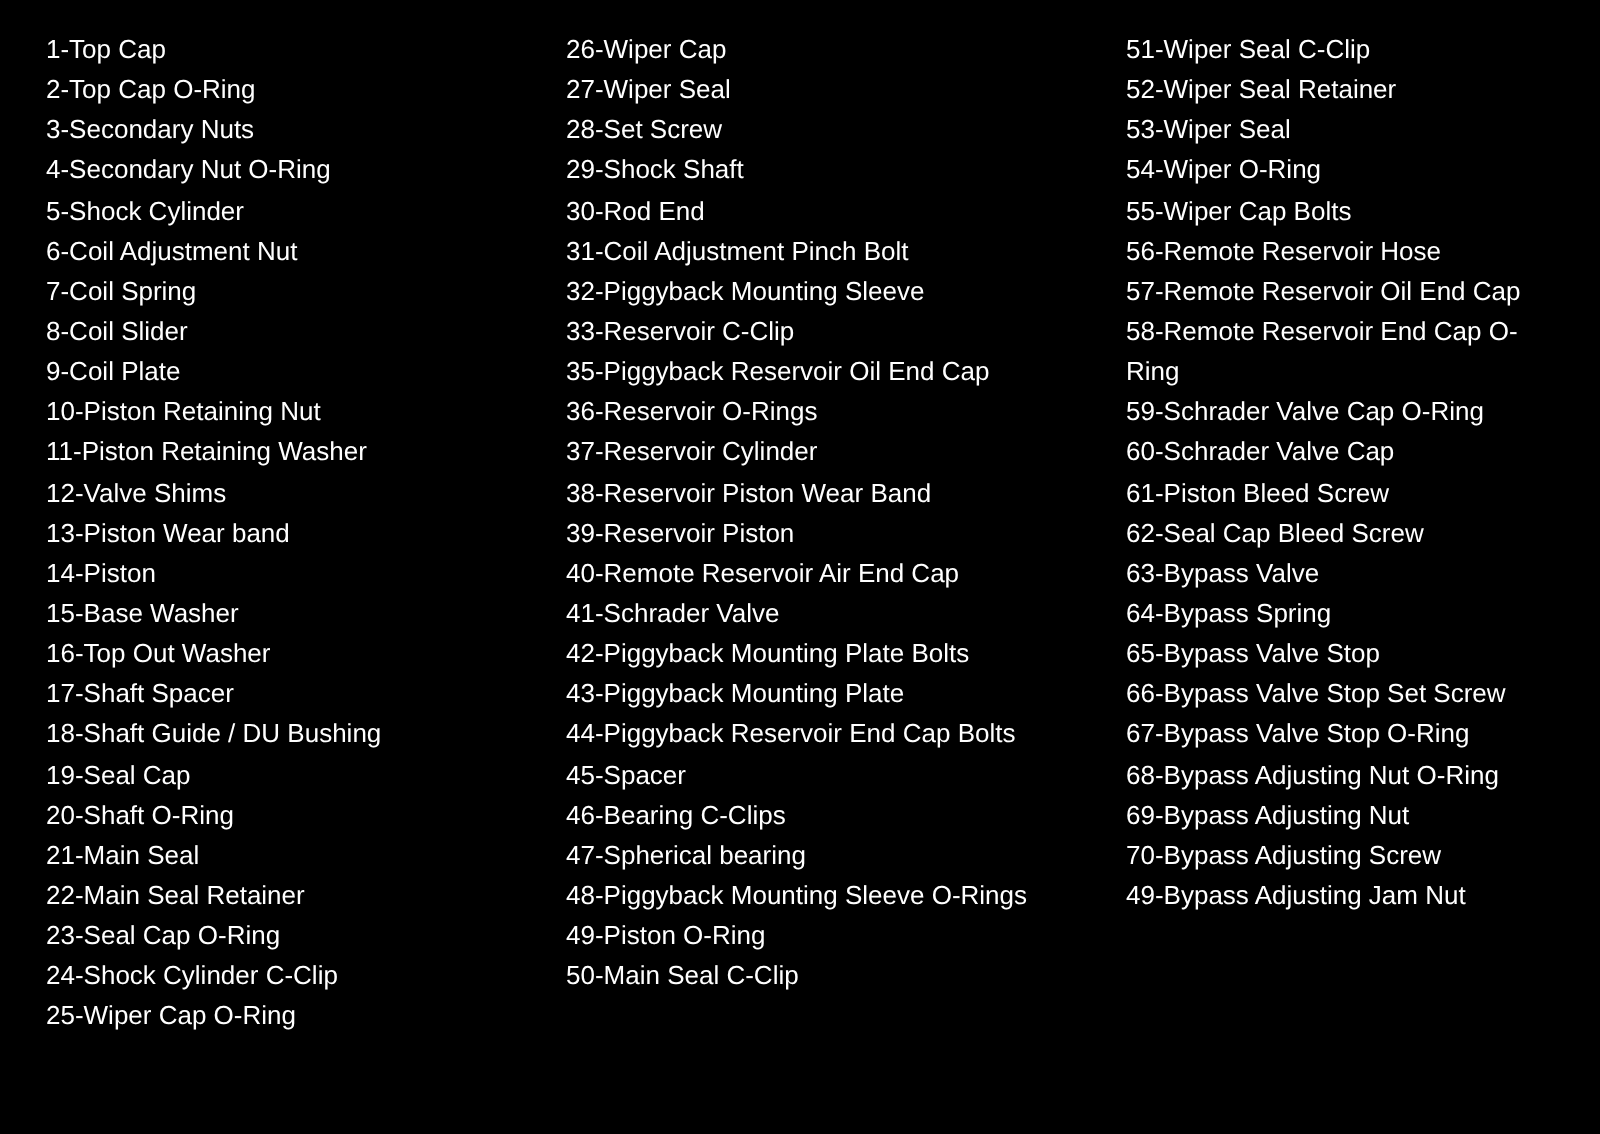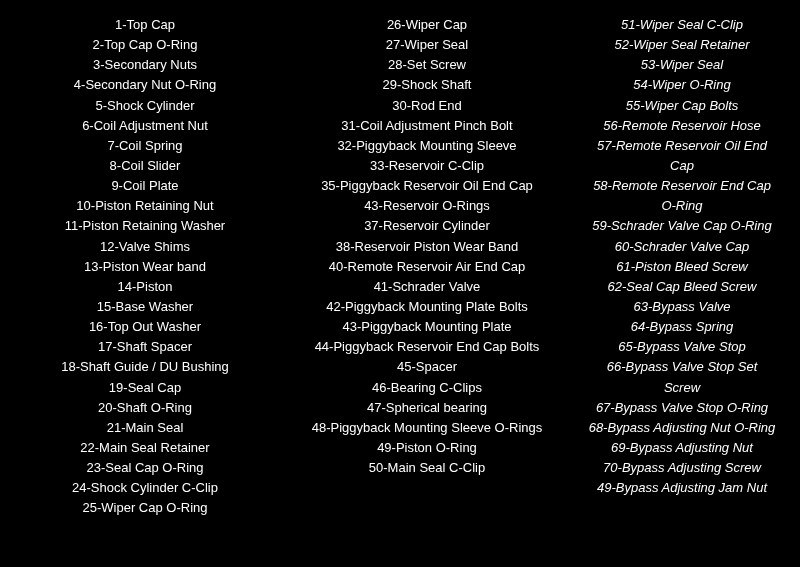--- a/index.html
+++ b/index.html
@@ -7,38 +7,36 @@
       background-color: #000;
       color: #fff;
       font-family: Arial, sans-serif;
       font-size: 13px;
       width: 800px;
       min-height: 567px;
       padding: 10px 15px;
     }
     .columns-wrapper {
       display: flex;
-      gap: 12px;
+      gap: 0;
       width: 100%;
-      text-align: center;
     }
     .col {
       flex: 1;
       padding: 5px 8px;
       line-height: 1.55;
     }
     .col:first-child {
       flex: 0 0 260px;
     }
     .col:nth-child(2) {
       flex: 0 0 280px;
     }
     .col:nth-child(3) {
       flex: 1;
-      font-style: italic;
     }
     .item {
       display: block;
       white-space: pre-wrap;
     }
   </style>
 </head>
 <body>
 
 <div class="columns-wrapper">
@@ -72,23 +70,24 @@
   <div class="col" id="col-2">
       <span class="item">26-Wiper Cap</span>
       <span class="item">27-Wiper Seal</span>
       <span class="item">28-Set Screw</span>
       <span class="item">29-Shock Shaft</span>
       <span class="item">30-Rod End</span>
       <span class="item">31-Coil Adjustment Pinch Bolt</span>
       <span class="item">32-Piggyback Mounting Sleeve</span>
       <span class="item">33-Reservoir C-Clip</span>
       <span class="item">35-Piggyback Reservoir Oil End Cap</span>
-      <span class="item">43-Reservoir O-Rings</span>
+      <span class="item">36-Reservoir O-Rings</span>
       <span class="item">37-Reservoir Cylinder</span>
       <span class="item">38-Reservoir Piston Wear Band</span>
+      <span class="item">39-Reservoir Piston</span>
       <span class="item">40-Remote Reservoir Air End Cap</span>
       <span class="item">41-Schrader Valve</span>
       <span class="item">42-Piggyback Mounting Plate Bolts</span>
       <span class="item">43-Piggyback Mounting Plate</span>
       <span class="item">44-Piggyback Reservoir End Cap Bolts</span>
       <span class="item">45-Spacer</span>
       <span class="item">46-Bearing C-Clips</span>
       <span class="item">47-Spherical bearing</span>
       <span class="item">48-Piggyback Mounting Sleeve O-Rings</span>
       <span class="item">49-Piston O-Ring</span>

